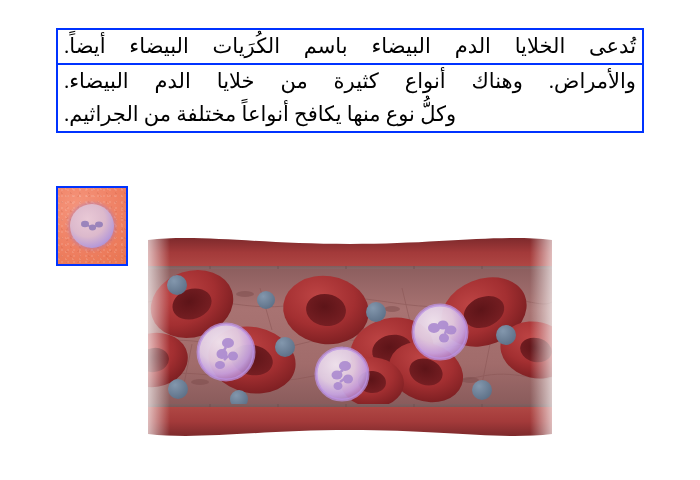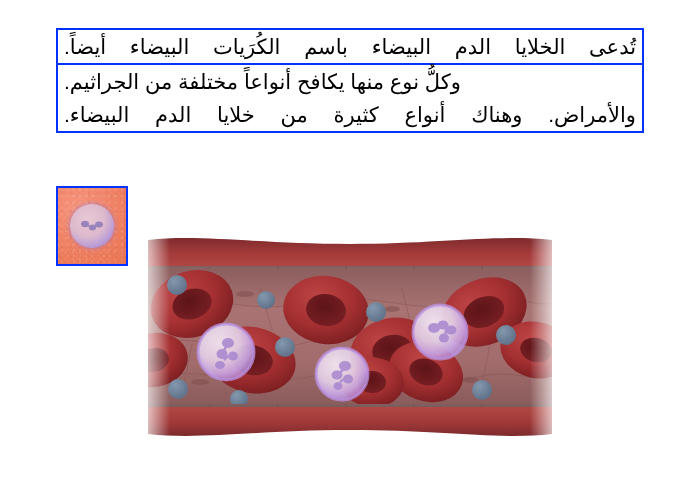--- a/index.html
+++ b/index.html
@@ -19,21 +19,21 @@
     border:2px solid #0033ff;
     border-top-width:2px;
     box-sizing:border-box;
     background:transparent;
   }
   .tline{
     direction:rtl; text-align:justify; text-align-last:justify;
     font-size:21px; line-height:33px;
     color:#000; white-space:nowrap;
     padding:0 6px;
-    font-family:Liberation Sans, sans-serif;
+    font-family:Liberation Serif, serif;
   }
   .tline.first{
     border-bottom:2px solid #0033ff;
     height:33px;
   }
   .tline.last{ text-align:left; text-align-last:left; direction:rtl;}
   .body-lines{ }
   .body-lines .tline{ }
 
   
@@ -79,22 +79,22 @@
   .vessel-svg{display:block;width:420px;height:235px;}
 </style>
 </head>
 <body>
 
 <div id="page">
 
   <div class="text-panel">
     <div class="tline first">تُدعى الخلايا الدم البيضاء باسم الكُرَيات البيضاء أيضاً.</div>
     <div class="body-lines">
+      <div class="tline">والأمراض. وهناك أنواع كثيرة من خلايا الدم البيضاء.</div>
       <div class="tline last">وكلُّ نوع منها يكافح أنواعاً مختلفة من الجراثيم.</div>
-      <div class="tline">والأمراض. وهناك أنواع كثيرة من خلايا الدم البيضاء.</div>
     </div>
   </div>
 
   <div class="thumb-box">
     <div class="thumb-bg"></div>
     <div class="thumb-noise"></div>
     <div class="thumb-cell">
       <svg class="thumb-nuc" viewBox="0 0 24 14">
         <g fill="#8f7ab8" opacity=".85">
           <ellipse cx="5" cy="5" rx="4" ry="3.2"></ellipse>

